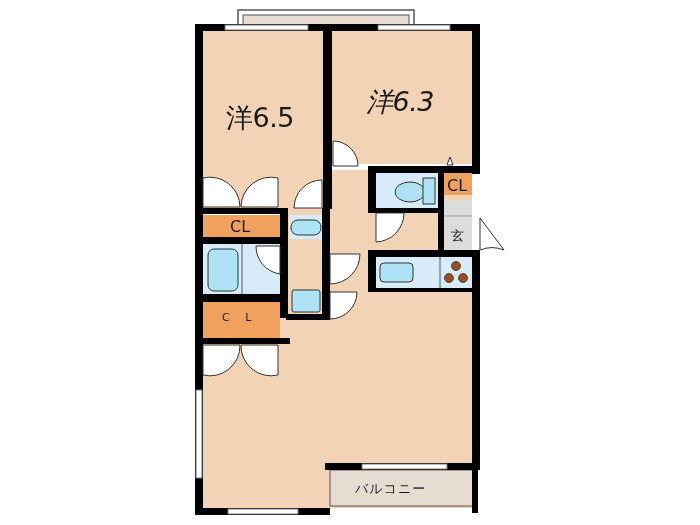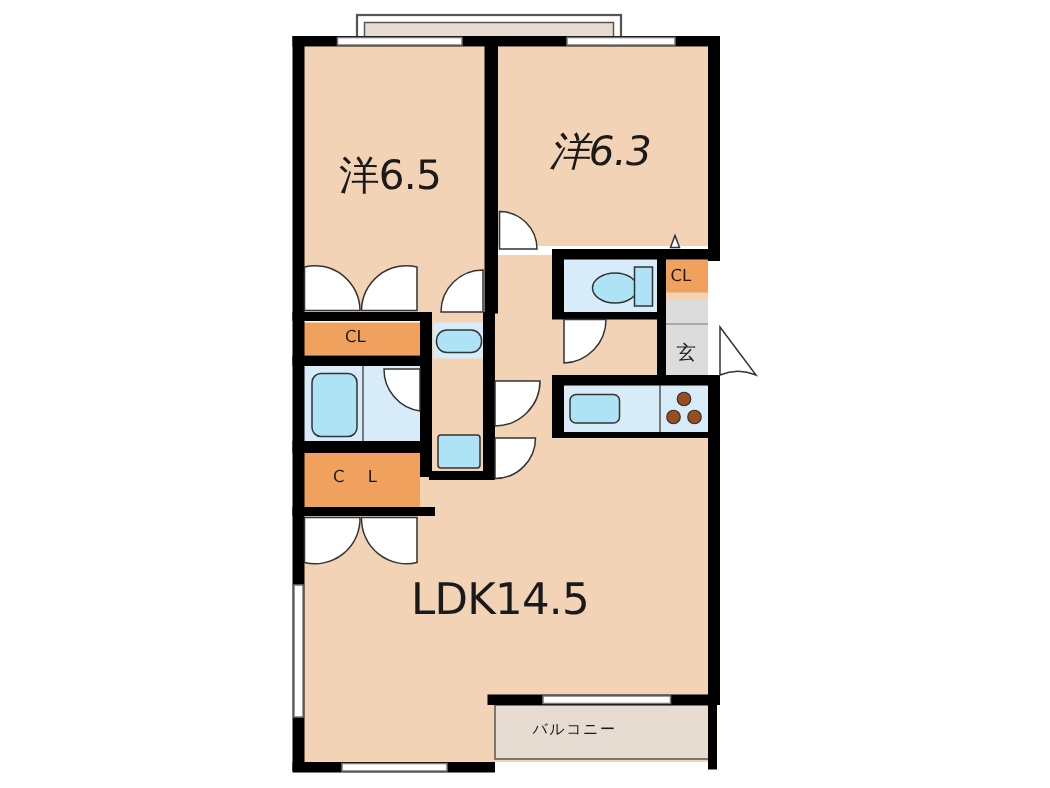--- a/index.html
+++ b/index.html
@@ -1,24 +1,24 @@
 <!DOCTYPE html>
 <html><head>
 <meta charset="utf-8">
 <style>
   html,body{margin:0;padding:0;background:#ffffff;}
   body{width:700px;height:525px;position:relative;overflow:hidden;font-family:"DejaVu Sans","Liberation Sans",sans-serif;}
   #plan{position:absolute;left:0;top:0;width:584px;height:525px;}
   .lbl{position:absolute;color:#1a1a1a;white-space:nowrap;line-height:1;}
   .room-big{font-size:27px;letter-spacing:-0.5px;}
   .room-ldk{font-size:29px;letter-spacing:-0.5px;}
-  .cl-s{font-size:11px;}
+  .cl-s{font-size:16px;}
   .cl-m{font-size:11px;letter-spacing:6px;}
   .gen{font-size:13px;}
-  .bal{font-size:10px;letter-spacing:1px;}
+  .bal{font-size:13px;letter-spacing:1px;}
 </style>
 </head>
 <body>
 
 <div id="plan">
   <svg width="700" height="525" viewBox="0 0 700 525" xmlns="http://www.w3.org/2000/svg">
 
     <g>
       <rect x="238" y="10" width="176" height="16" fill="#fff" stroke="#555" stroke-width="1.5"></rect>
       <rect x="243" y="15" width="166" height="10" fill="#e7dcd2" stroke="#555" stroke-width="1"></rect>
@@ -131,19 +131,18 @@
       <circle cx="449" cy="278" r="4.5" fill="#9a4e1c" stroke="#333" stroke-width="0.8"></circle>
       <circle cx="463" cy="278" r="4.5" fill="#9a4e1c" stroke="#333" stroke-width="0.8"></circle>
 
       <path d="M447 165 L450 157 L453 165 Z" fill="#fff" stroke="#333" stroke-width="1"></path>
     </g>
   </svg>
 
   
   <div class="lbl room-big" style="left:226px;top:104px;">洋6.5</div>
   <div class="lbl room-big" style="left:366px;top:88px;font-style:italic;">洋6.3</div>
-  <div class="lbl room-ldk" style="left:274px;top:385px;">LDK14.5</div>
   <div class="lbl cl-s" style="left:230px;top:219px;">CL</div>
   <div class="lbl cl-m" style="left:222px;top:312px;">C L</div>
   <div class="lbl cl-s" style="left:447px;top:178px;">CL</div>
   <div class="lbl gen" style="left:451px;top:229px;">玄</div>
   <div class="lbl bal" style="left:355px;top:482px;">バルコニー</div>
 </div>
 
 </body></html>

